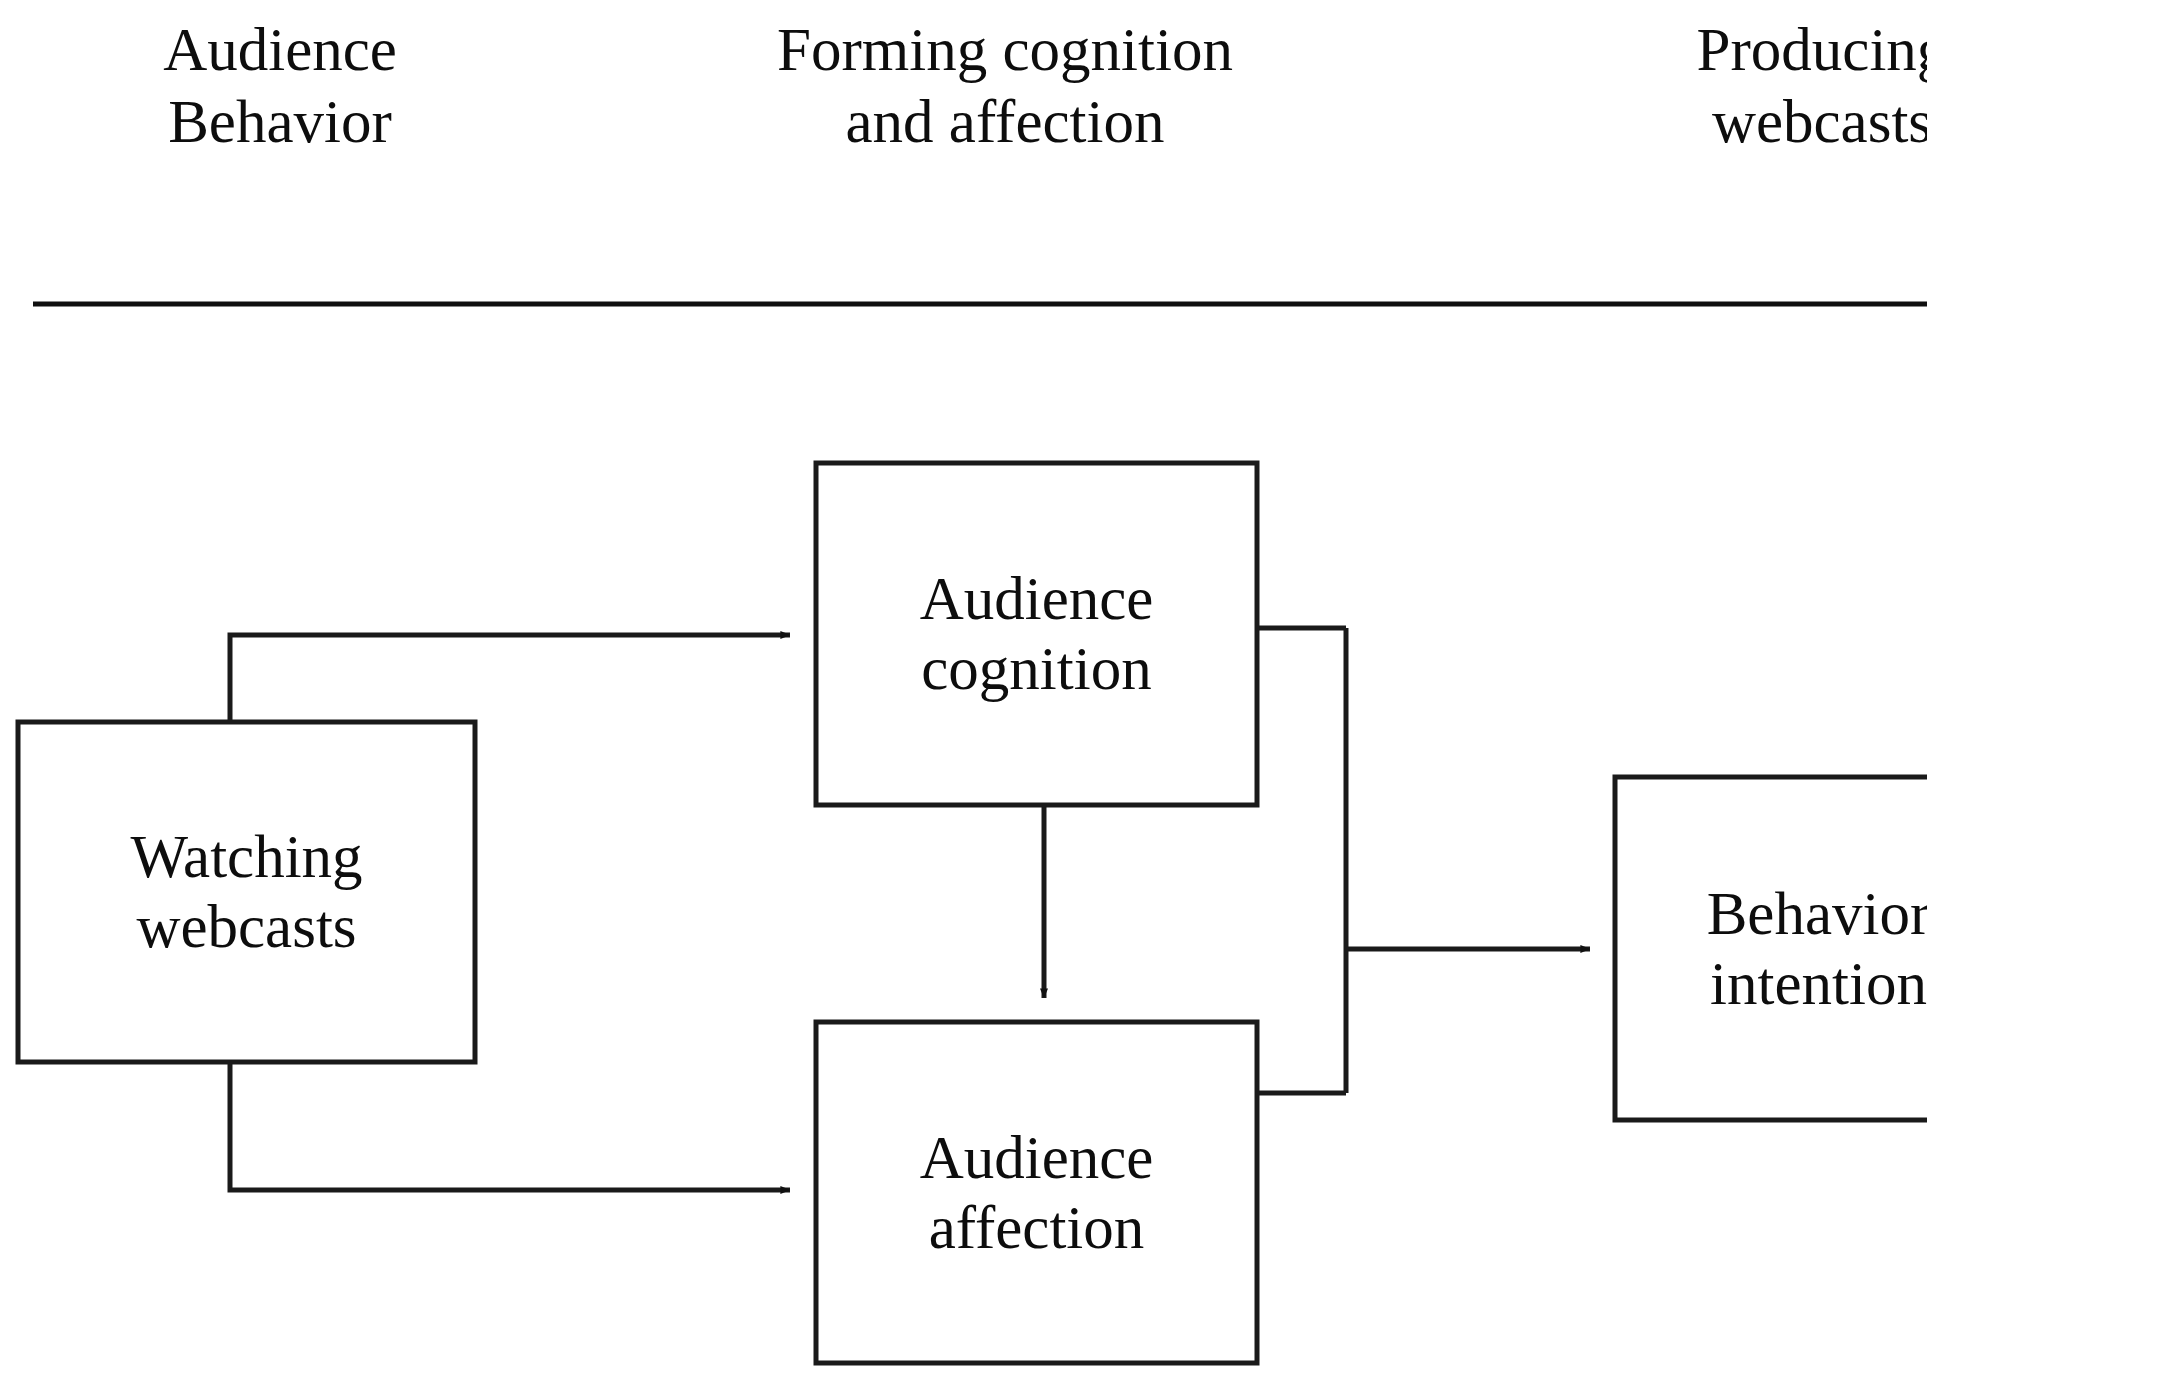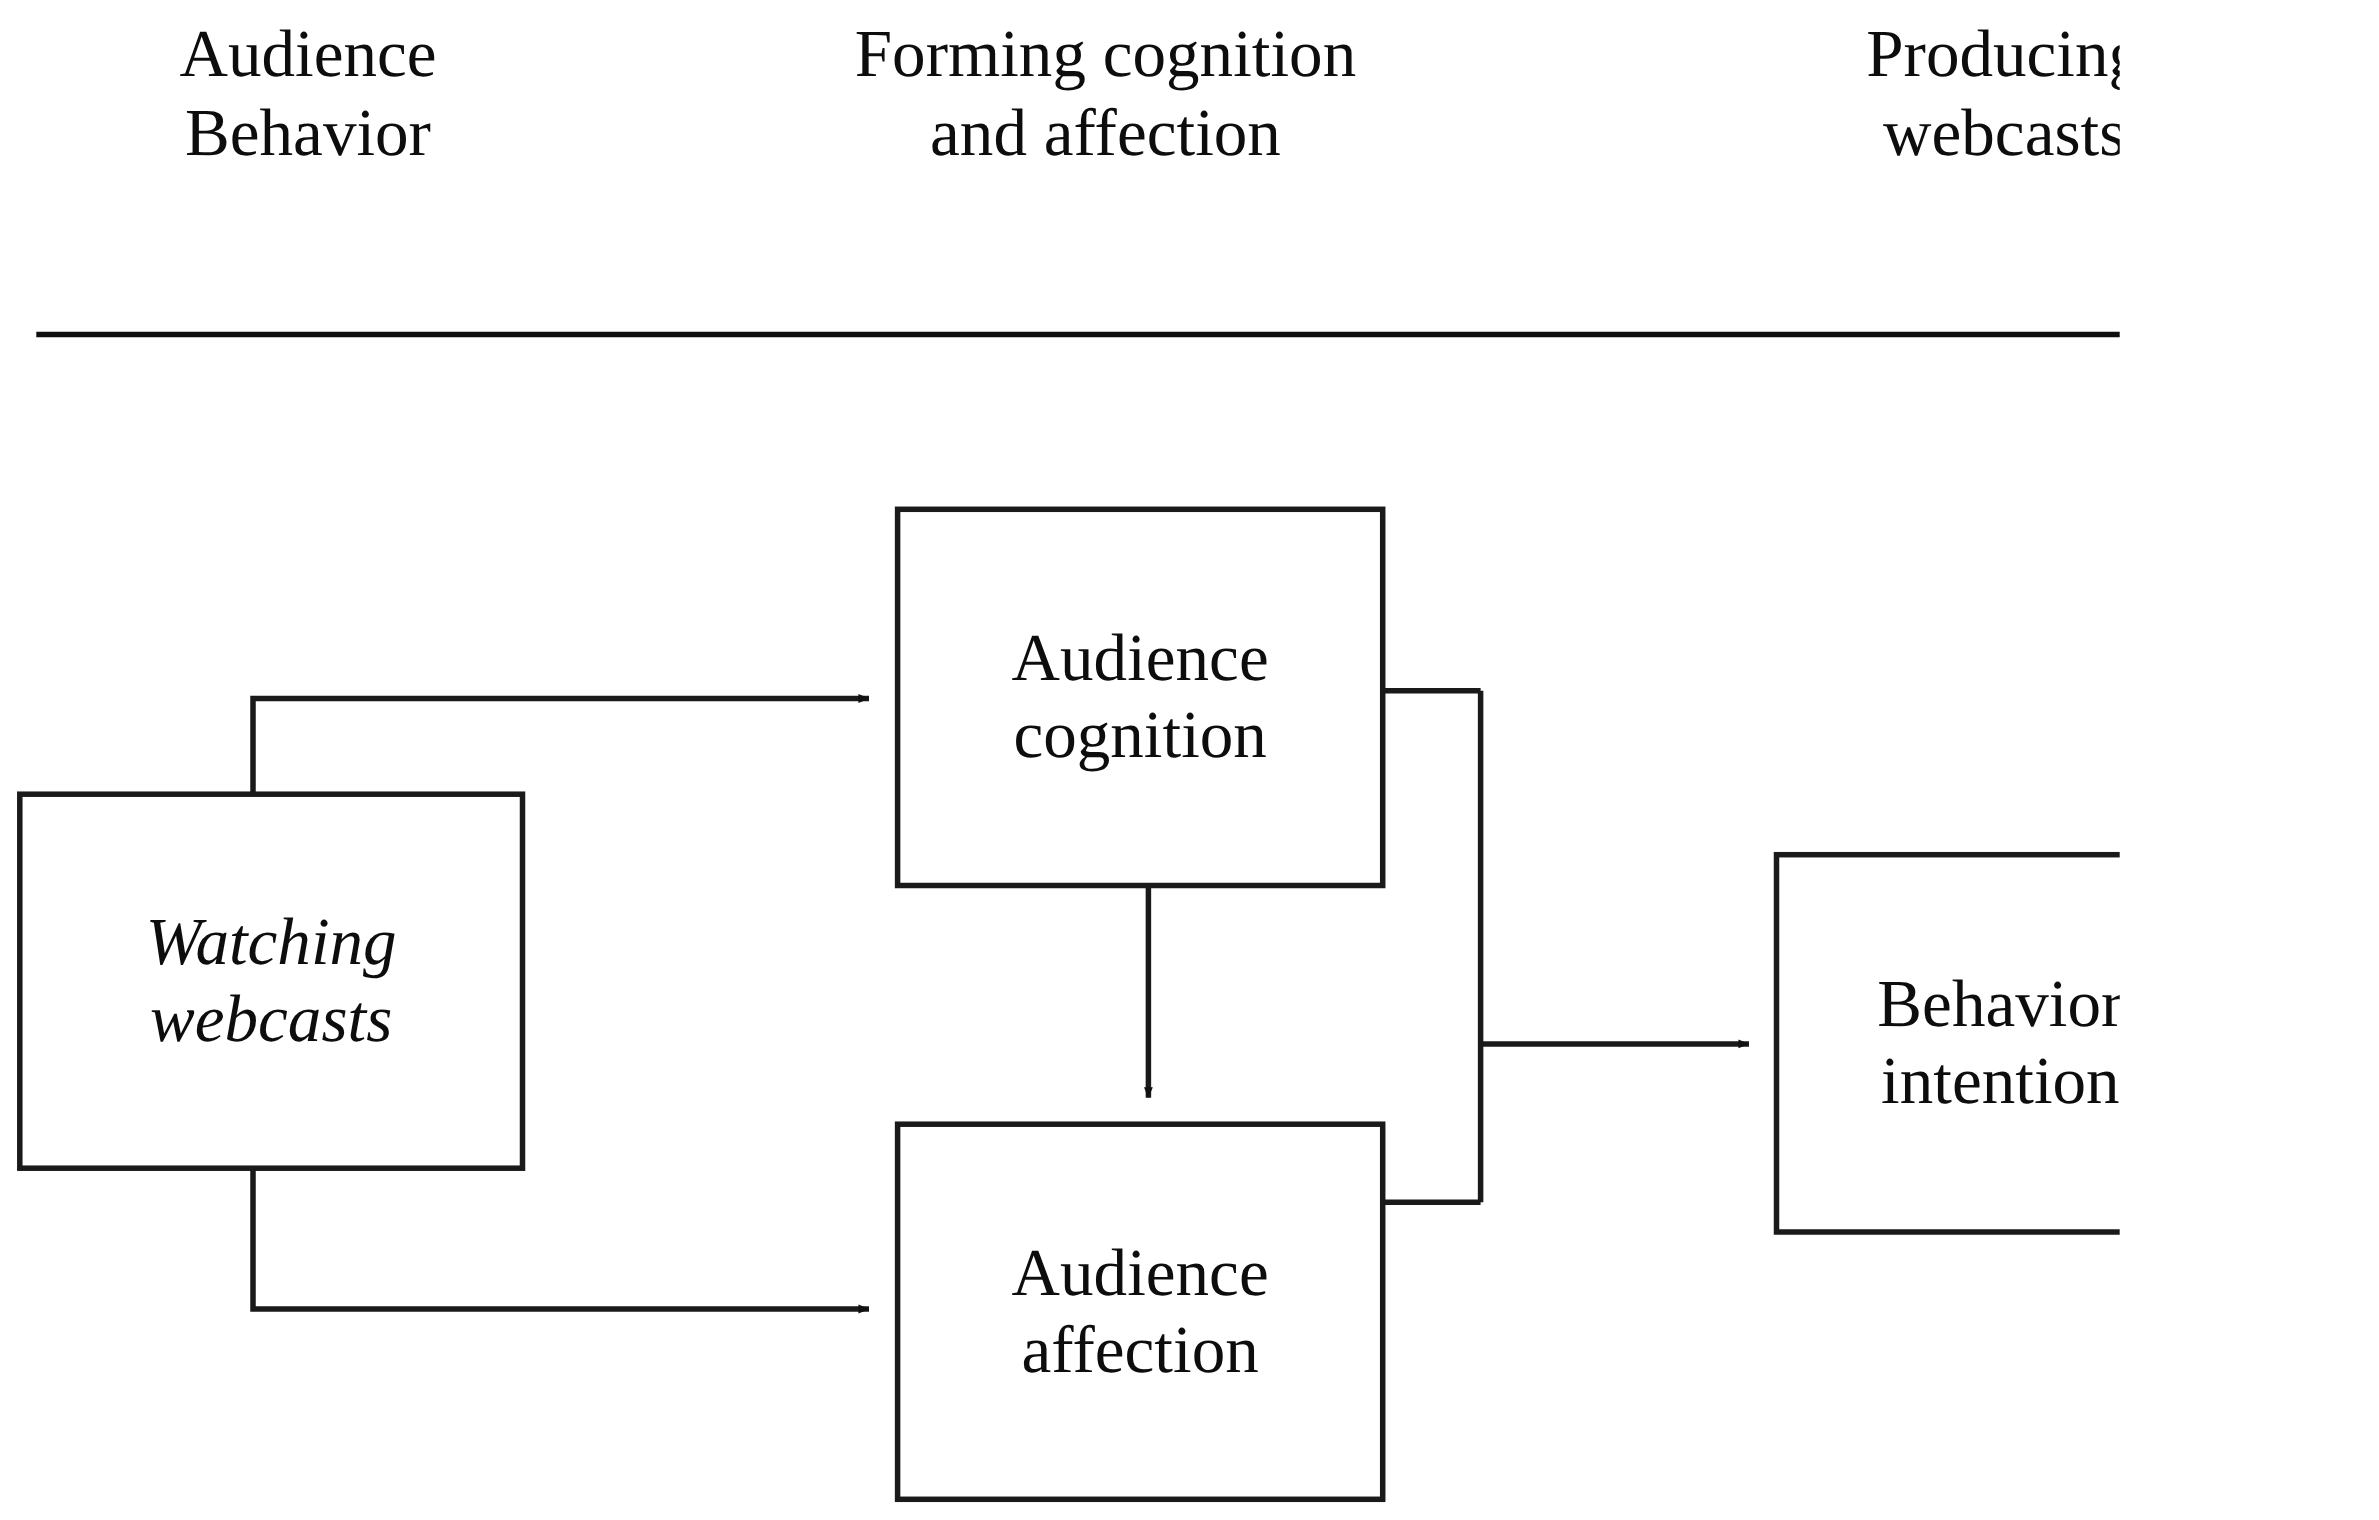--- a/index.html
+++ b/index.html
@@ -92,21 +92,21 @@
 
     <rect x="18" y="722" width="457" height="340" fill="#ffffff" stroke="#1a1a1a" stroke-width="5"></rect>
 
     <rect x="816" y="463" width="441" height="342" fill="#ffffff" stroke="#1a1a1a" stroke-width="5"></rect>
 
     <rect x="816" y="1022" width="441" height="341" fill="#ffffff" stroke="#1a1a1a" stroke-width="5"></rect>
 
     <rect x="1615" y="777" width="407" height="343" fill="#ffffff" stroke="#1a1a1a" stroke-width="5"></rect>
   </svg>
 
-  <div class="node-label" style="left:18px; top:722px; width:457px; height:340px;font-style:italic;">
+  <div class="node-label" style="left:18px; top:722px; width:457px; height:340px;">
     <span>Watching
 webcasts</span>
   </div>
 
   <div class="node-label" style="left:816px; top:463px; width:441px; height:342px;">
     <span>Audience
 cognition</span>
   </div>
 
   <div class="node-label" style="left:816px; top:1022px; width:441px; height:341px;">

